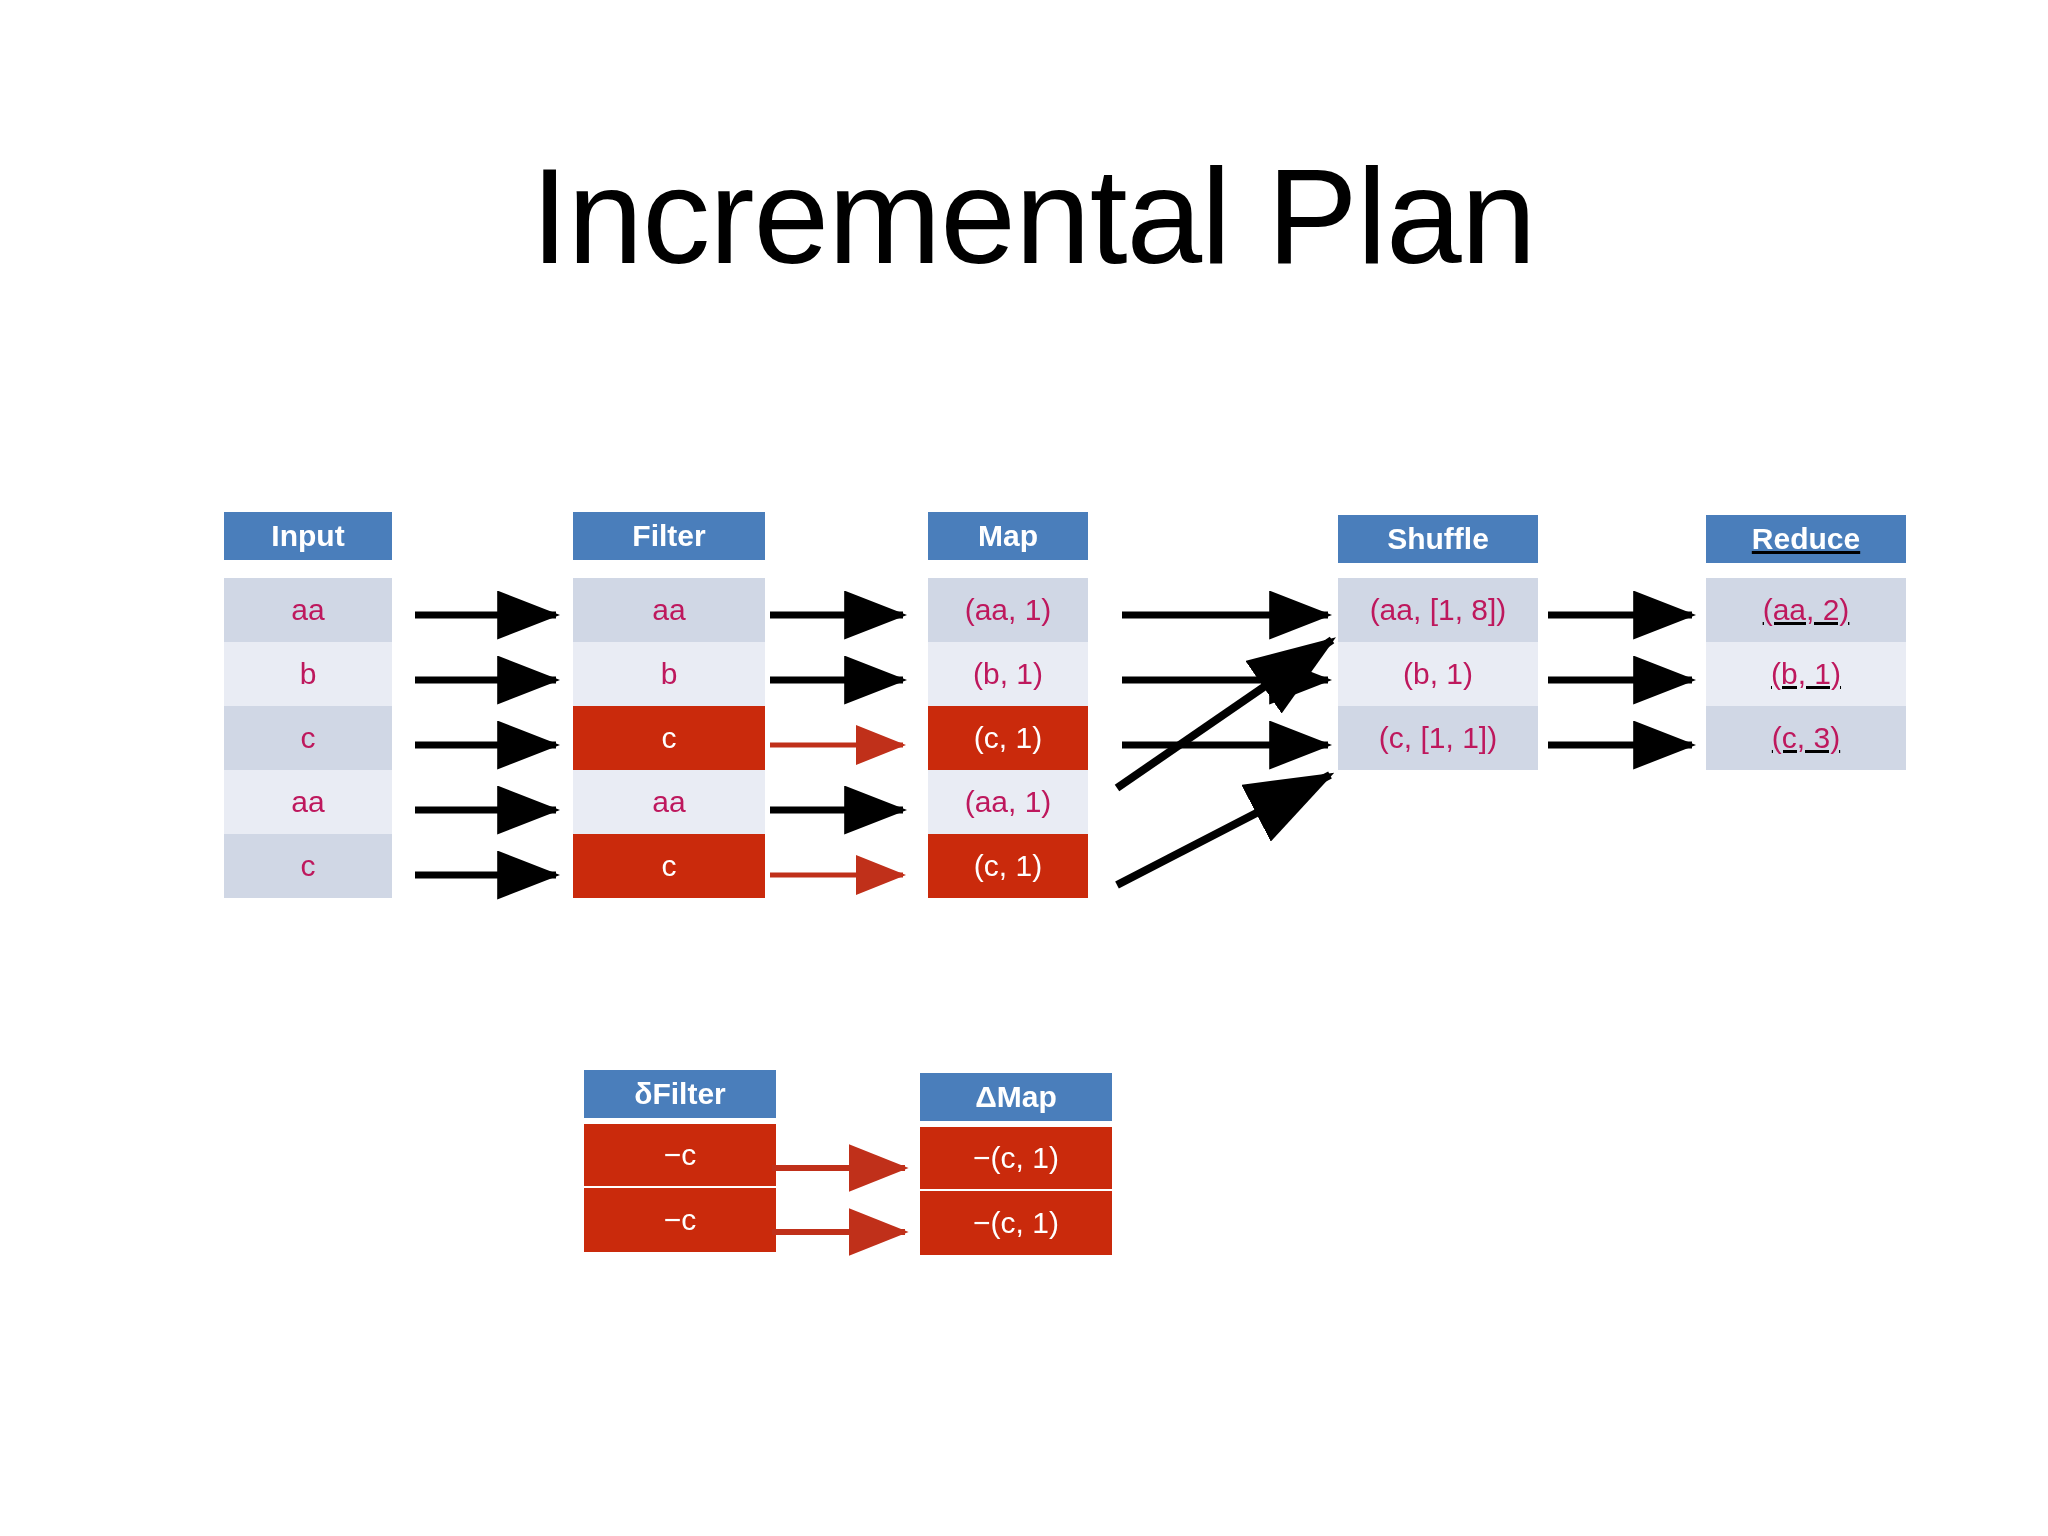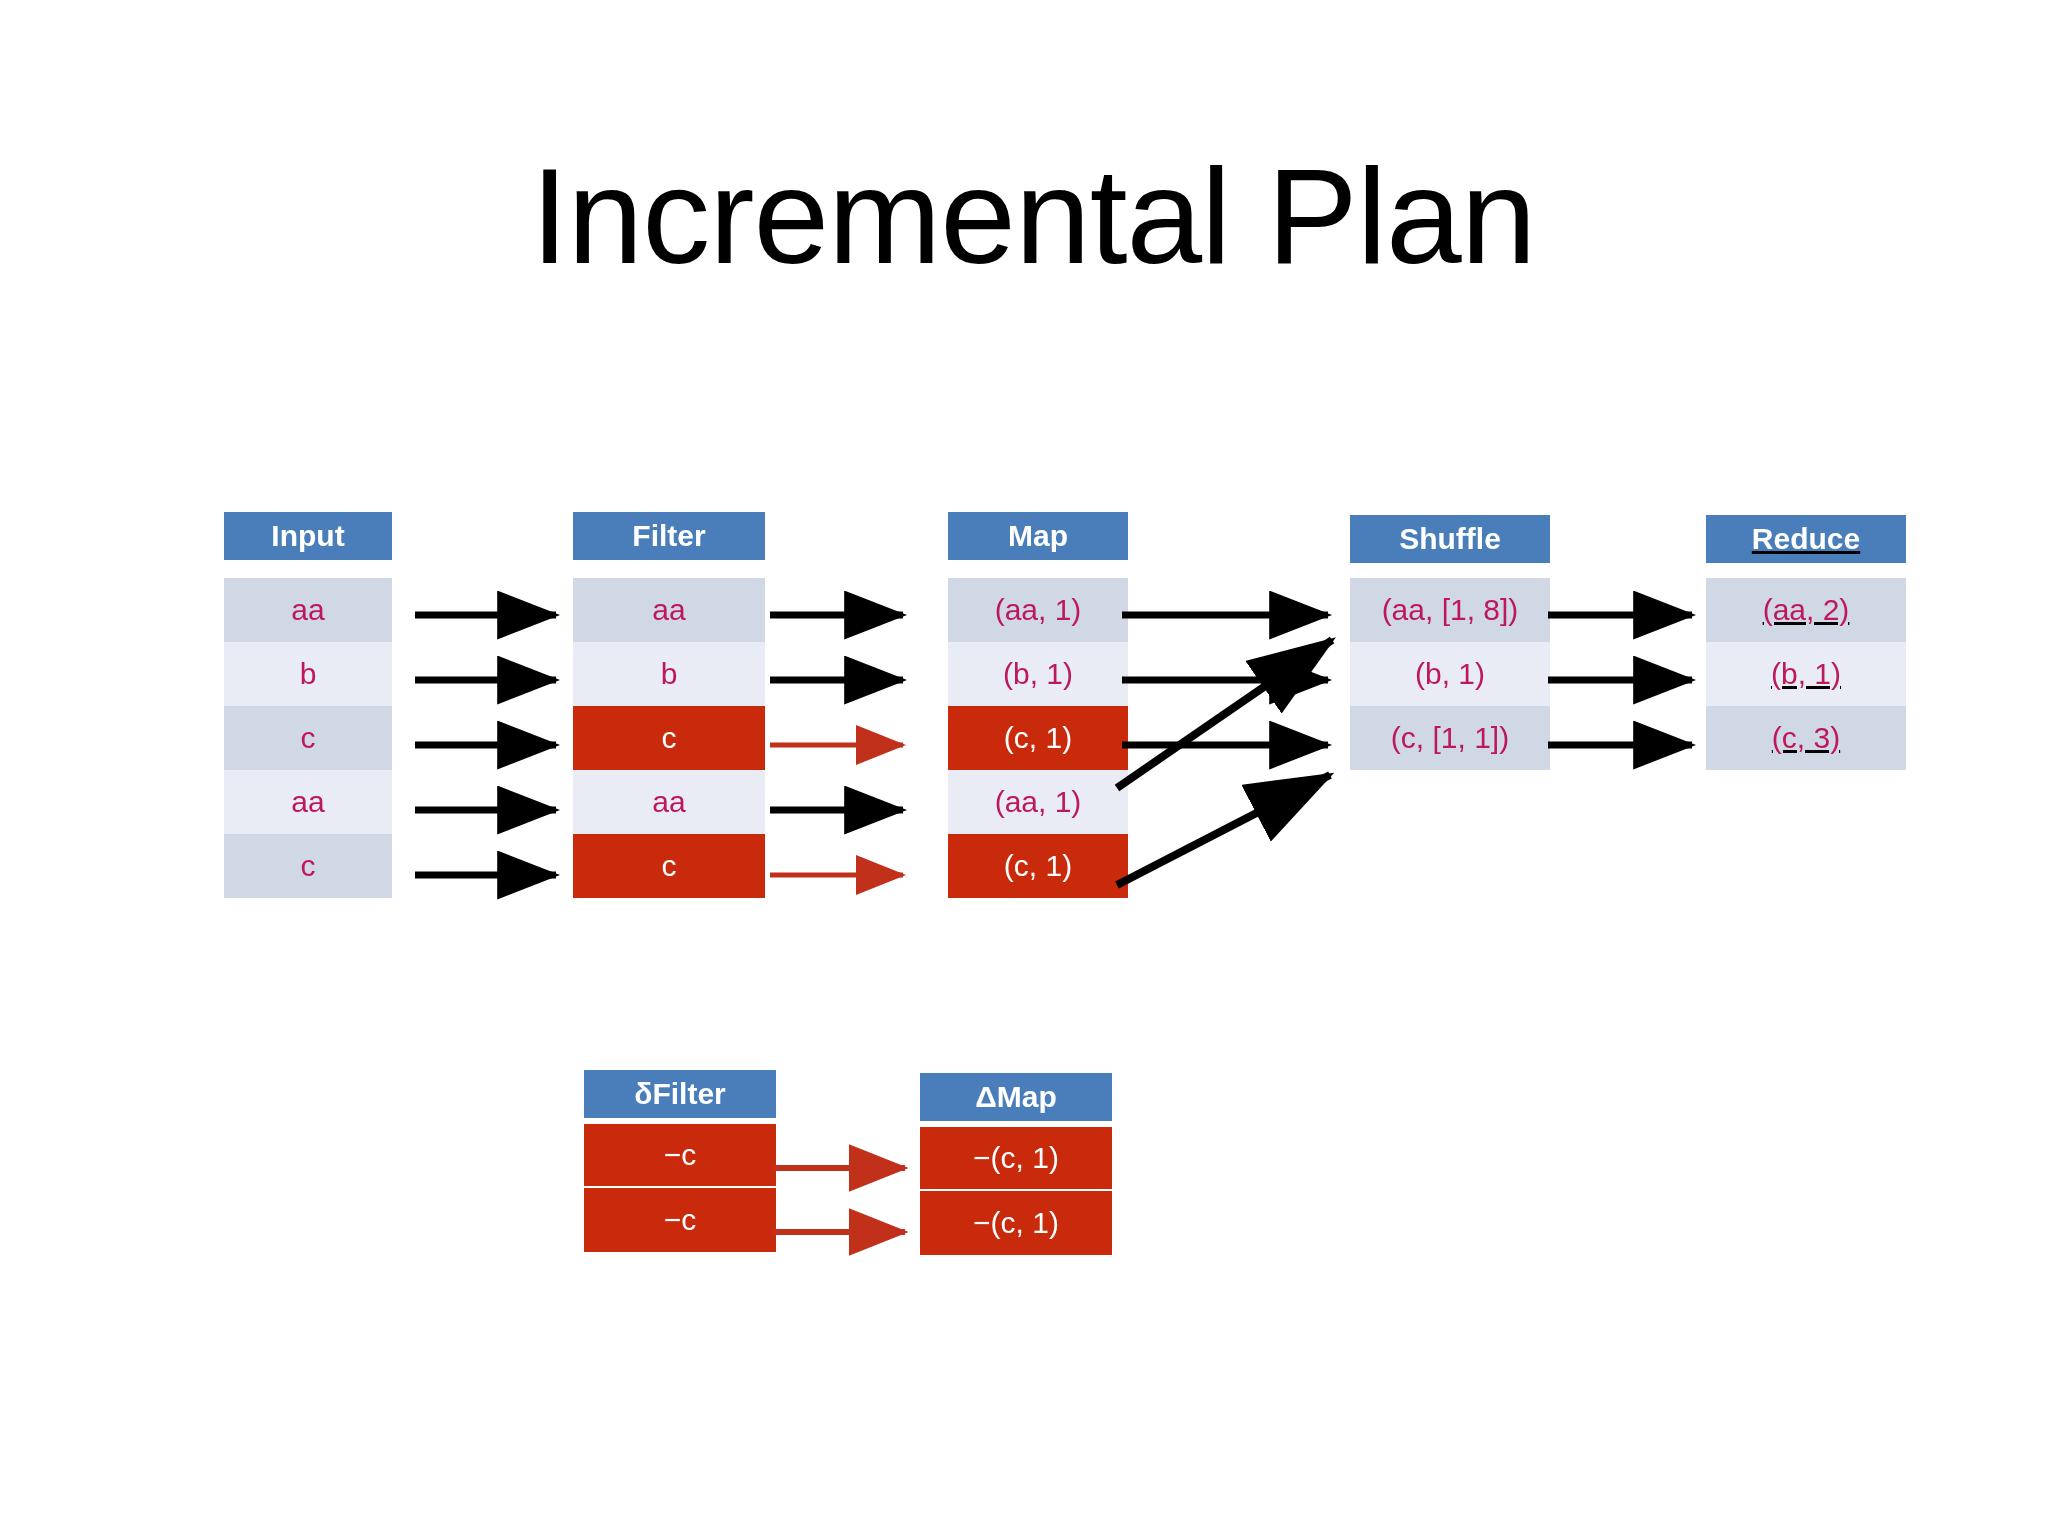--- a/index.html
+++ b/index.html
@@ -66,31 +66,31 @@
   <div class="table" style="left:573px;top:512px;width:192px;">
     <div class="th">Filter</div>
     <div style="height:18px"></div>
     <div class="td band-a">aa</div>
     <div class="td band-b">b</div>
     <div class="td red">c</div>
     <div class="td band-b">aa</div>
     <div class="td red">c</div>
   </div>
 
-  <div class="table" style="left:948px;top:512px;width:180px;">
+  <div class="table" style="left:928px;top:512px;width:160px;">
     <div class="th">Map</div>
     <div style="height:18px"></div>
     <div class="td band-a">(aa, 1)</div>
     <div class="td band-b">(b, 1)</div>
     <div class="td red">(c, 1)</div>
     <div class="td band-b">(aa, 1)</div>
     <div class="td red">(c, 1)</div>
   </div>
 
-  <div class="table" style="left:1338px;top:515px;width:200px;margin-left:12px;">
+  <div class="table" style="left:1338px;top:515px;width:200px;">
     <div class="th">Shuffle</div>
     <div style="height:15px"></div>
     <div class="td band-a">(aa, [1, 8])</div>
     <div class="td band-b">(b, 1)</div>
     <div class="td band-a">(c, [1, 1])</div>
   </div>
 
   <div class="table" style="left:1706px;top:515px;width:200px;text-decoration:underline;">
     <div class="th">Reduce</div>
     <div style="height:15px"></div>

